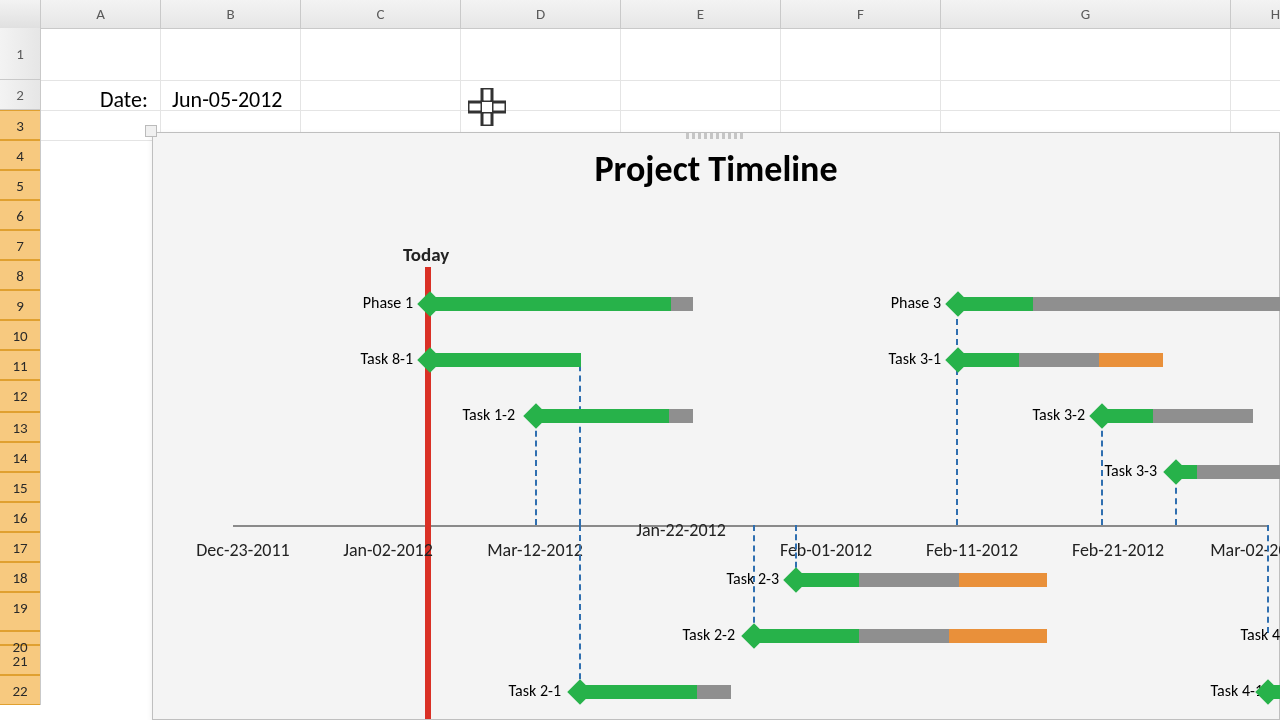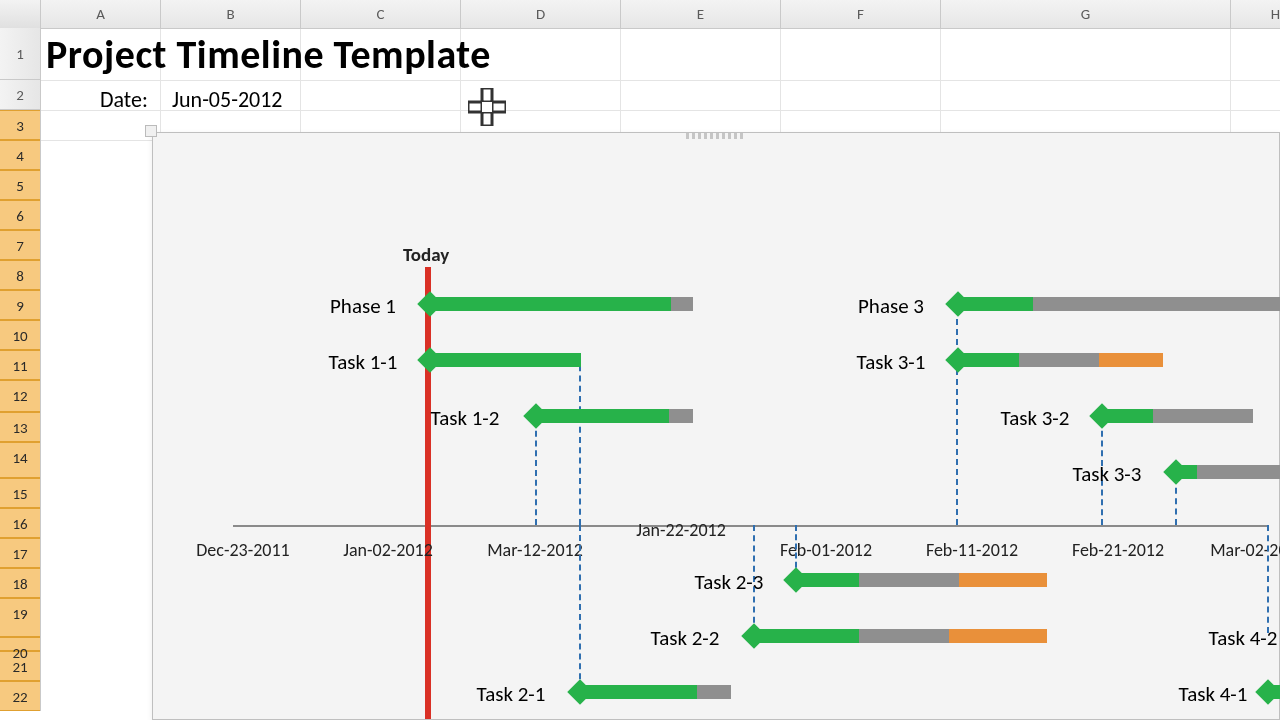--- a/index.html
+++ b/index.html
@@ -39,21 +39,21 @@
 #chart-title{position:absolute;top:14px;width:100%;text-align:center;font-size:36px;font-weight:700}
 
 
 #plot{position:absolute;left:10px;right:0;top:60px;bottom:0}
 .axis-line{position:absolute;left:70px;right:10px;height:0;border-top:2px solid #8a8a8a}
 .today-line{position:absolute;top:74px;bottom:0;width:6px;background:#d93025}
 .today-lbl{position:absolute;font-size:19px;font-weight:600;color:#222}
 .tick-lbl{position:absolute;font-size:18px;color:#222;text-align:center}
 
 
-.task-lbl{position:absolute;font-size:21px;text-align:center}
+.task-lbl{position:absolute;font-size:16px;text-align:right}
 .bar{position:absolute;height:14px;background:#8f8f8f}
 .bar.green{background:#27b24a}
 .bar.orange{background:#e9903a}
 .diamond{position:absolute;width:18px;height:18px;background:#27b24a;transform:rotate(45deg)}
 .dash{position:absolute;border-left:2px dashed #2f6fb0;bottom:0}
 
 
 </style>
 </head>
 <body>
@@ -78,21 +78,21 @@
   <div class="row-h active" style="height:30px;line-height:30px">4</div>
   <div class="row-h active" style="height:30px;line-height:30px">5</div>
   <div class="row-h active" style="height:30px;line-height:30px">6</div>
   <div class="row-h active" style="height:30px;line-height:30px">7</div>
   <div class="row-h active" style="height:30px;line-height:30px">8</div>
   <div class="row-h active" style="height:30px;line-height:30px">9</div>
   <div class="row-h active" style="height:30px;line-height:30px">10</div>
   <div class="row-h active" style="height:30px;line-height:30px">11</div>
   <div class="row-h active" style="height:32px;line-height:30px">12</div>
   <div class="row-h active" style="height:30px;line-height:30px">13</div>
-  <div class="row-h active" style="height:36px;line-height:30px">14</div>
+  <div class="row-h active" style="height:30px;line-height:30px">14</div>
   <div class="row-h active" style="height:30px;line-height:30px">15</div>
   <div class="row-h active" style="height:30px;line-height:30px">16</div>
   <div class="row-h active" style="height:30px;line-height:30px">17</div>
   <div class="row-h active" style="height:30px;line-height:30px">18</div>
   <div class="row-h active" style="height:39px;line-height:30px">19</div>
   <div class="row-h active" style="height:14px;line-height:30px">20</div>
   <div class="row-h active" style="height:30px;line-height:30px">21</div>
   <div class="row-h active" style="height:30px;line-height:30px">22</div>
 </div>
 
@@ -103,36 +103,36 @@
   <div class="vline" style="left:420px"></div>
   <div class="vline" style="left:580px"></div>
   <div class="vline" style="left:740px"></div>
   <div class="vline" style="left:900px"></div>
   <div class="vline" style="left:1190px"></div>
 
   <div class="hline" style="top:52px"></div>
   <div class="hline" style="top:82px"></div>
   <div class="hline" style="top:112px"></div>
 
-  <div id="title">Project Timeline Template</div>
   <div id="date-lbl">Date:</div>
   <div id="date-val">Jun-05-2012</div>
 
   <div id="cursor-cross" style="left:428px;top:60px">
     <svg width="38" height="38" viewBox="0 0 38 38">
       <rect x="14" y="0" width="10" height="14" fill="#fff" stroke="#333" stroke-width="3"></rect>
       <rect x="14" y="24" width="10" height="14" fill="#fff" stroke="#333" stroke-width="3"></rect>
       <rect x="0" y="14" width="14" height="10" fill="#fff" stroke="#333" stroke-width="3"></rect>
       <rect x="24" y="14" width="14" height="10" fill="#fff" stroke="#333" stroke-width="3"></rect>
       <rect x="14" y="14" width="10" height="10" fill="#fff"></rect>
     </svg>
   </div>
 
   <div id="chart-obj">
     <div class="grip-top"></div>
+    <div id="chart-title">Project Timeline</div>
 
     <div id="plot">
 
       <div class="axis-line" style="top:332px"></div>
 
       <div class="today-lbl" style="left:240px;top:50px">Today</div>
       <div class="today-line" style="left:262px"></div>
 
       <div class="tick-lbl" style="left:20px;top:346px;width:120px">Dec-23-2011</div>
       <div class="tick-lbl" style="left:165px;top:346px;width:120px">Jan-02-2012</div>
@@ -151,21 +151,21 @@
       <div class="dash" style="left:632px;top:332px;height:52px"></div>
       <div class="dash" style="left:590px;top:332px;height:108px"></div>
       <div class="dash" style="left:416px;top:332px;height:164px"></div>
       <div class="dash" style="left:1104px;top:332px;height:108px"></div>
 
       <div class="task-lbl" style="left:150px;top:100px;width:100px">Phase 1</div>
       <div class="diamond" style="left:258px;top:102px"></div>
       <div class="bar green" style="left:268px;top:104px;width:240px"></div>
       <div class="bar" style="left:508px;top:104px;width:22px"></div>
 
-      <div class="task-lbl" style="left:150px;top:156px;width:100px">Task 1-1</div>
+      <div class="task-lbl" style="left:150px;top:156px;width:100px">Task 8-1</div>
       <div class="diamond" style="left:258px;top:158px"></div>
       <div class="bar green" style="left:268px;top:160px;width:150px"></div>
 
       <div class="task-lbl" style="left:252px;top:212px;width:100px">Task 1-2</div>
       <div class="diamond" style="left:364px;top:214px"></div>
       <div class="bar green" style="left:374px;top:216px;width:132px"></div>
       <div class="bar" style="left:506px;top:216px;width:24px"></div>
 
       <div class="task-lbl" style="left:678px;top:100px;width:100px">Phase 3</div>
       <div class="diamond" style="left:786px;top:102px"></div>

